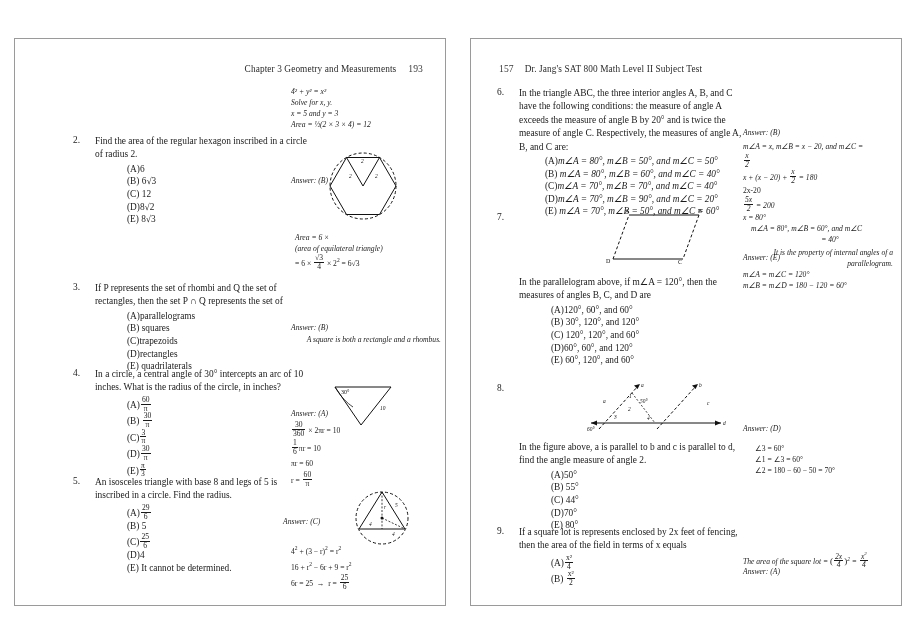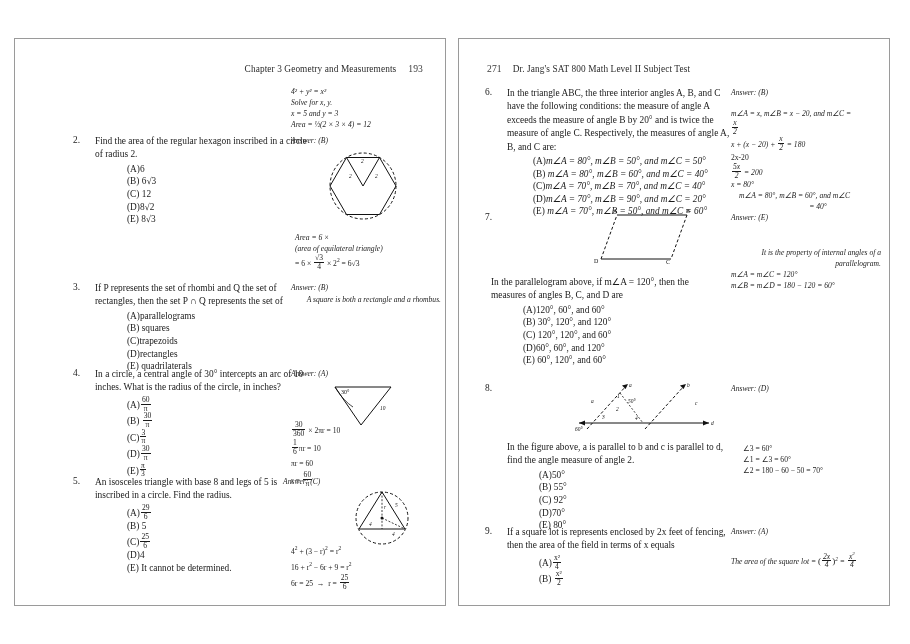--- a/index.html
+++ b/index.html
@@ -7,21 +7,21 @@
     width:910px;height:644px;
     background:#ffffff;
     font-family:"Liberation Serif", serif;
     color:#1a1a1a;
     overflow:hidden;
   }
   .spread{
     position:relative;
     width:910px;height:644px;
     display:flex;
-    gap:0;
+    gap:12px;
   }
   .page{
     position:relative;
     box-sizing:border-box;
     border:1px solid #9a9a9a;
     background:#fff;
     margin:38px 0 38px 0;
   }
   .page-left{width:432px;margin-left:14px;}
   .page-right{width:432px;margin-left:12px;}
@@ -79,21 +79,21 @@
 
   
   .sol{
     position:absolute;
     width:150px;
     font-size:7.6px;
     line-height:11px;
     font-style:italic;
     color:#242424;
   }
-  .sol .ans{font-style:italic;}
+  .sol .ans{font-style:italic;margin-top:40px;}
   .sol .line{white-space:nowrap;font-style:normal;}
   .sol .line.it{font-style:italic;}
   .sol .wrapline{white-space:normal;font-style:normal;text-align:right;}
 
   
   .fig{position:absolute;}
   svg{display:block;overflow:visible;}
   .stroke{fill:none;stroke:#111;stroke-width:1;}
   .dash{fill:none;stroke:#111;stroke-width:1;stroke-dasharray:3 2.2;}
   .thin{fill:none;stroke:#111;stroke-width:.8;}
@@ -250,40 +250,40 @@
       <div class="line" style="margin-top:2px">6r = 25 &nbsp;→&nbsp; r = <span class="frac"><span class="num">25</span><span class="den">6</span></span></div>
     </div>
 
    </div>
   </div>
 
   <div class="page page-right">
    <div class="page-inner">
 
     <div class="hdr hdr-right">
-      <span class="pg">271</span><span>Dr. Jang's SAT 800 Math Level II Subject Test</span>
+      <span class="pg">157</span><span>Dr. Jang's SAT 800 Math Level II Subject Test</span>
     </div>
 
     <div class="q" style="top:48px;left:26px;">
       <div class="qnum">6.</div>
       <div class="qbody rt">
         <span>In the triangle ABC, the three interior angles A, B, and C have the following conditions: the measure of angle A exceeds the measure of angle B by 20° and is twice the measure of angle C. Respectively, the measures of angle A, B, and C are:</span>
         <div class="choices" style="padding-left:26px;">
           <div class="choice mi"><span style="font-style:normal">(A)</span><span>m∠A = 80°, m∠B = 50°, and m∠C = 50°</span></div>
           <div class="choice mi"><span style="font-style:normal">(B)</span> <span>m∠A = 80°, m∠B = 60°, and m∠C = 40°</span></div>
           <div class="choice mi"><span style="font-style:normal">(C)</span><span>m∠A = 70°, m∠B = 70°, and m∠C = 40°</span></div>
           <div class="choice mi"><span style="font-style:normal">(D)</span><span>m∠A = 70°, m∠B = 90°, and m∠C = 20°</span></div>
           <div class="choice mi"><span style="font-style:normal">(E)</span> <span>m∠A = 70°, m∠B = 50°, and m∠C = 60°</span></div>
         </div>
       </div>
     </div>
 
     <div class="sol" style="top:48px;left:272px;">
       <div class="ans">Answer: (B)</div>
-      <div class="line it" style="margin-top:10px">m∠A = x, m∠B = x − 20, and m∠C =</div>
+      <div class="line it" style="margin-top:3px">m∠A = x, m∠B = x − 20, and m∠C =</div>
       <div class="line it"><span class="frac"><span class="num">x</span><span class="den">2</span></span></div>
       <div class="line it">x + (x − 20) + <span class="frac"><span class="num">x</span><span class="den">2</span></span> = 180</div>
       <div class="line">2x-20</div>
       <div class="line it"><span class="frac"><span class="num">5x</span><span class="den">2</span></span> = 200</div>
       <div class="line it">x = 80°</div>
       <div class="line it" style="padding-left:8px">m∠A = 80°, m∠B = 60°, and m∠C</div>
       <div class="line it" style="text-align:center;padding-left:24px">= 40°</div>
     </div>
 
     <div class="q" style="top:173px;left:26px;">
@@ -296,21 +296,21 @@
         <line x1="94" y1="4" x2="78" y2="48" class="dash"></line>
         <line x1="78" y1="48" x2="8" y2="48" class="stroke"></line>
         <line x1="8" y1="48" x2="24" y2="4" class="dash"></line>
         <text class="flab2" x="20" y="2">A</text>
         <text class="flab2" x="93" y="2">B</text>
         <text class="flab2" x="73" y="53">C</text>
         <text class="flab2" x="1" y="52">D</text>
       </svg>
     </div>
 
-    <div class="qbody rt" style="position:absolute;top:237px;left:32px;width:224px;font-size:9.4px;line-height:13.4px;">
+    <div class="qbody rt" style="position:absolute;top:237px;left:48px;width:224px;font-size:9.4px;line-height:13.4px;">
       <span>In the parallelogram above, if m∠A = 120°, then the measures of angles B, C, and D are</span>
       <div class="choices">
         <div class="choice"><span>(A)</span><span>120°, 60°, and 60°</span></div>
         <div class="choice"><span>(B)</span> <span>30°, 120°, and 120°</span></div>
         <div class="choice"><span>(C)</span> <span>120°, 120°, and 60°</span></div>
         <div class="choice"><span>(D)</span><span>60°, 60°, and 120°</span></div>
         <div class="choice"><span>(E)</span> <span>60°, 120°, and 60°</span></div>
       </div>
     </div>
 
@@ -353,21 +353,21 @@
         <text class="flab" x="62" y="39">4</text>
         <text class="flab" x="2" y="50">60°</text>
       </svg>
     </div>
 
     <div class="qbody rt" style="position:absolute;top:402px;left:48px;width:224px;font-size:9.4px;line-height:13.4px;">
       <span>In the figure above, a is parallel to b and c is parallel to d, find the angle measure of angle 2.</span>
       <div class="choices">
         <div class="choice"><span>(A)</span><span>50°</span></div>
         <div class="choice"><span>(B)</span> <span>55°</span></div>
-        <div class="choice"><span>(C)</span> <span>92°</span></div>
+        <div class="choice"><span>(C)</span> <span>44°</span></div>
         <div class="choice"><span>(D)</span><span>70°</span></div>
         <div class="choice"><span>(E)</span> <span>80°</span></div>
       </div>
     </div>
 
     <div class="sol" style="top:344px;left:272px;">
       <div class="ans">Answer: (D)</div>
     </div>
     <div class="sol" style="top:404px;left:284px;">
       <div class="line">∠3 = 60°</div>

